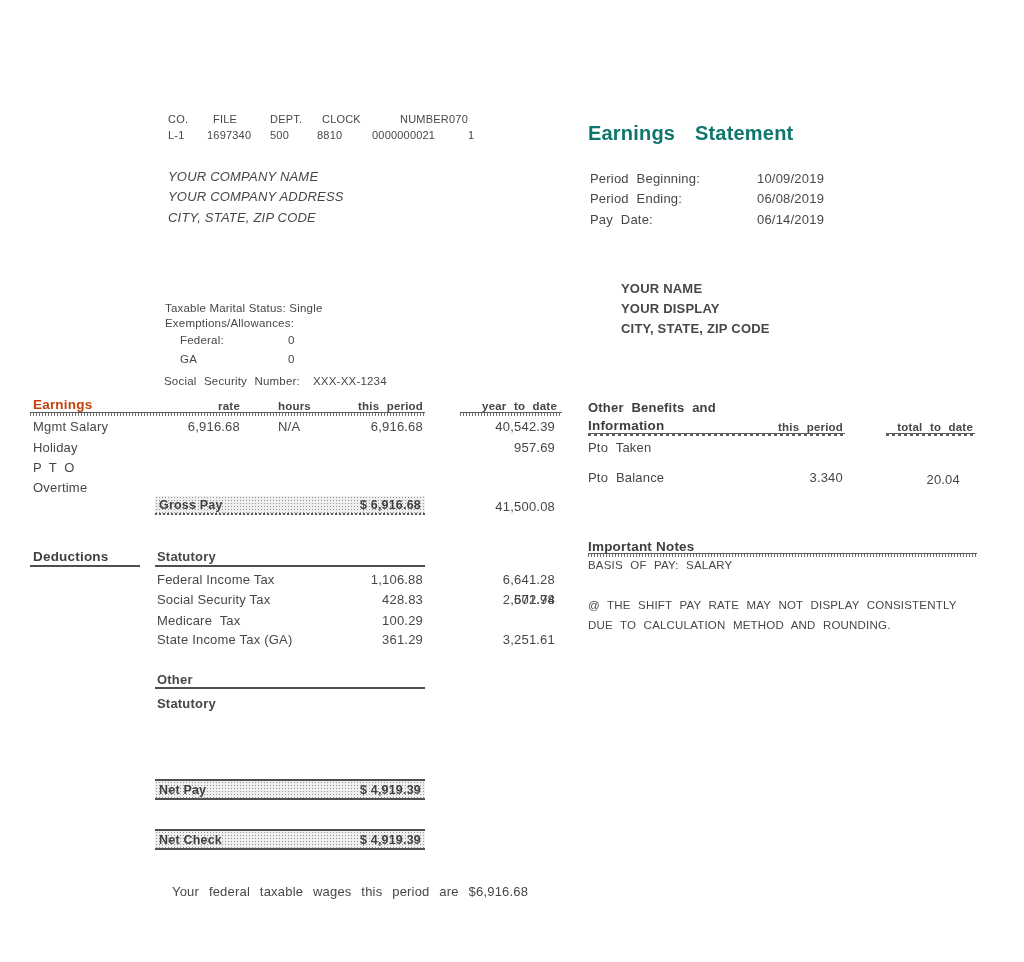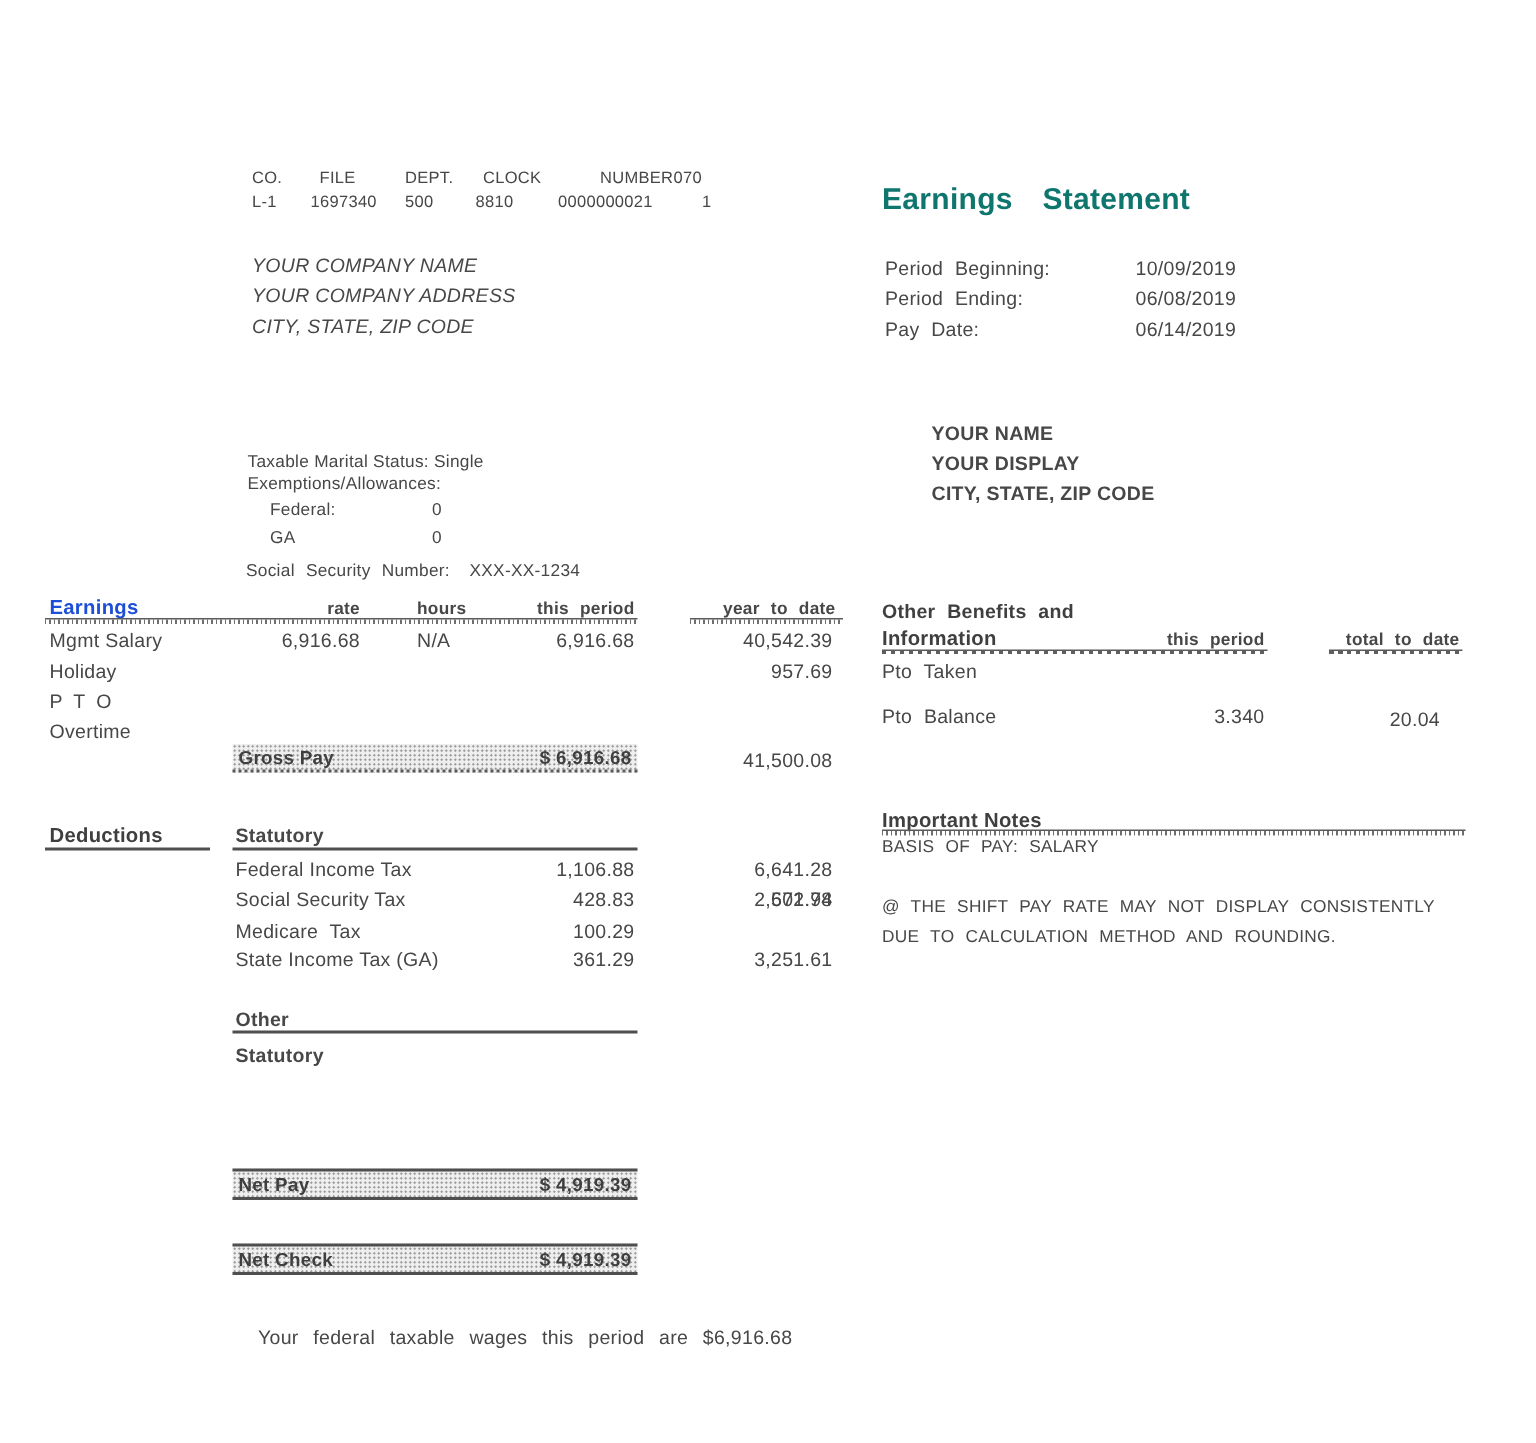--- a/index.html
+++ b/index.html
@@ -89,21 +89,21 @@
     <span class="abs sz115" style="left:165px;top:317px;">Exemptions/Allowances:</span>
     <span class="abs sz115" style="left:180px;top:334px;">Federal:</span>
     <span class="abs sz115" style="left:288px;top:334px;">0</span>
     <span class="abs sz115" style="left:180px;top:353px;">GA</span>
     <span class="abs sz115" style="left:288px;top:353px;">0</span>
     <span class="abs sz115 ws4" style="left:164px;top:375px;">Social Security Number:</span>
     <span class="abs sz115" style="left:313px;top:375px;">XXX-XX-1234</span>
   </div>
 
   <div>
-    <span class="abs b sz135" style="left:33px;top:397px;color:#1d4ed8;">Earnings</span>
+    <span class="abs b sz135" style="left:33px;top:397px;color:#c2410c;">Earnings</span>
     <span class="abs b sz115 right" style="right:784px;top:400px;">rate</span>
     <span class="abs b sz115" style="left:278px;top:400px;">hours</span>
     <span class="abs b sz115 ws4 right" style="right:601px;top:400px;">this period</span>
     <span class="abs b sz115 ws4 right" style="right:467px;top:400px;">year to date</span>
     <div class="hatch-rule" style="left:30px;top:412px;width:395px;"></div>
     <div class="hatch-rule" style="left:460px;top:412px;width:102px;"></div>
 
     <span class="abs sz125" style="left:33px;top:419px;">Mgmt Salary</span>
     <span class="abs sz125 right" style="right:784px;top:419px;">6,916.68</span>
     <span class="abs sz125" style="left:278px;top:419px;">N/A</span>

